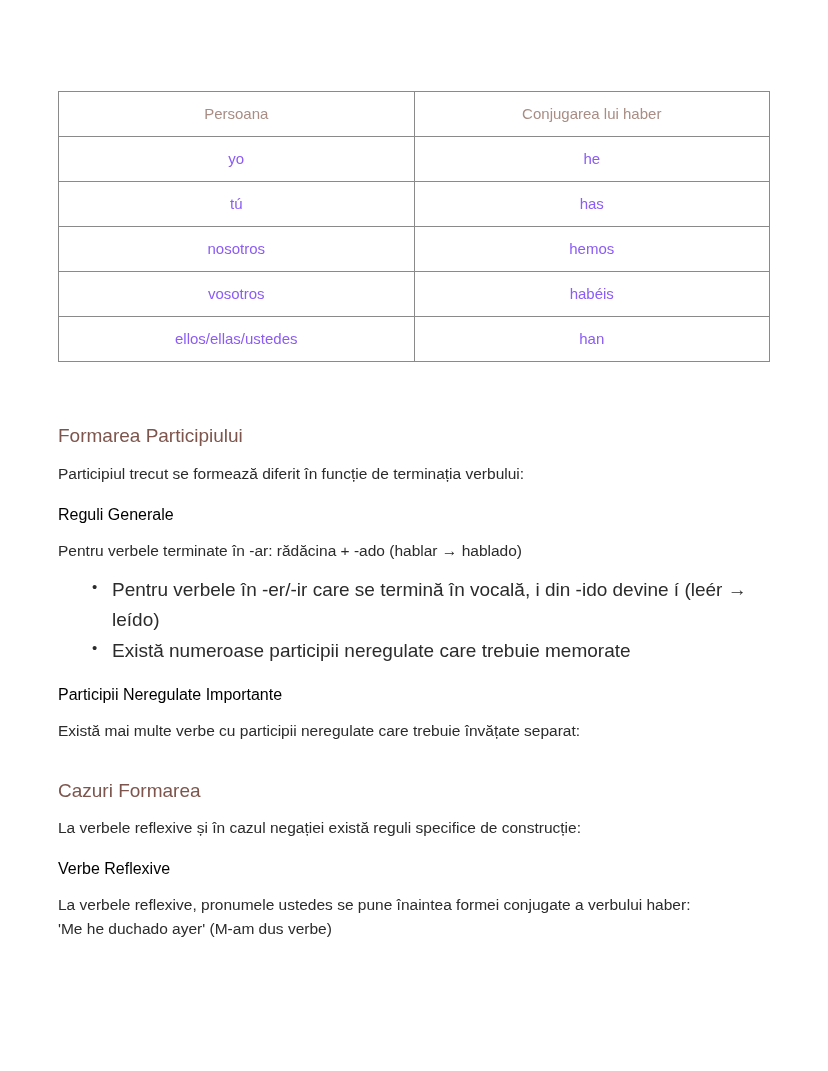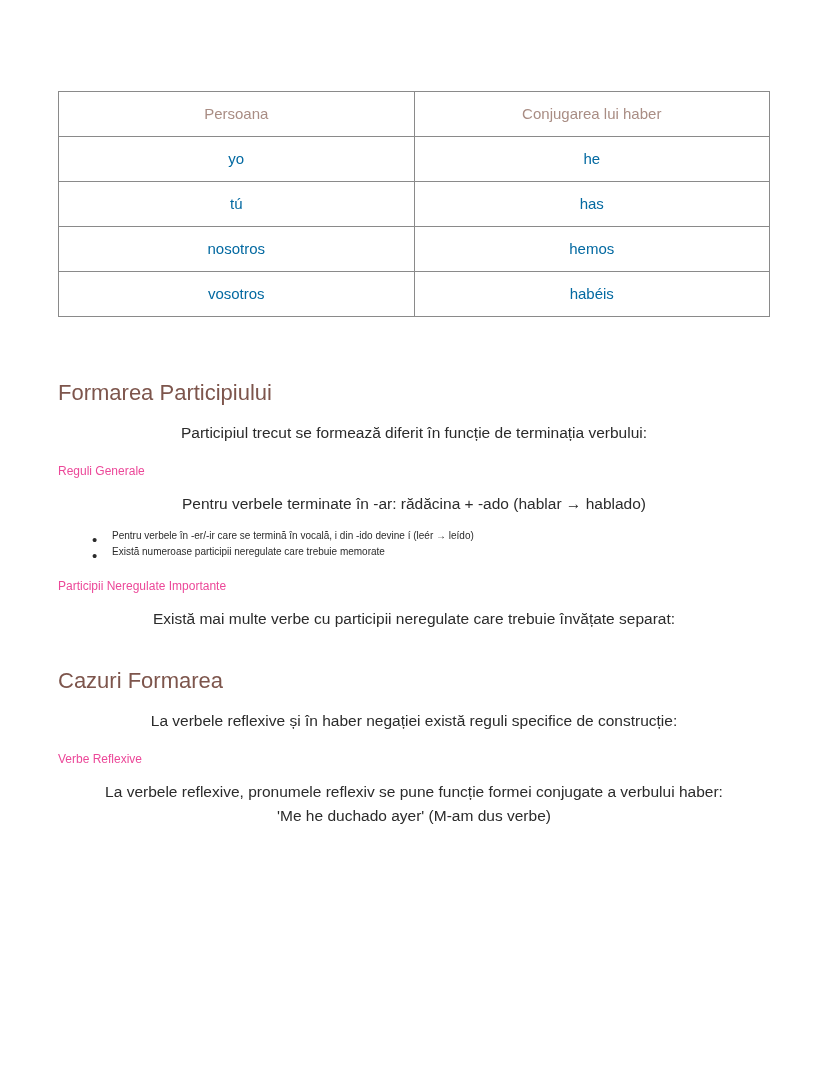--- a/index.html
+++ b/index.html
@@ -49,53 +49,52 @@
     vertical-align: middle;
     font-size: 15px;
     font-weight: normal;
     line-height: 1.3;
   }
   table.conj-table th {
     color: #a98d84;
     font-size: 15px;
   }
   table.conj-table td {
-    color: #0369a1;
+    color: #8b5cf6;
   }
 
   
   h2.sec-title {
     color: #7d554c;
-    font-size: 22px;
+    font-size: 19px;
     font-weight: normal;
     line-height: 1.3;
     margin: 0;
   }
   h3.sub-title {
-    color: #ec4899;
-    font-size: 12px;
+    color: #000000;
+    font-size: 16px;
     font-weight: normal;
     line-height: 1.3;
     margin: 0;
   }
   p.para {
     font-size: 15.5px;
     color: #2b2b2b;
     line-height: 1.55;
     margin: 0;
-    text-align: center;
   }
   ul.bullets {
     margin: 0;
     padding: 0 0 0 34px;
     list-style: none;
   }
   ul.bullets li {
     position: relative;
-    font-size: 10px;
+    font-size: 19px;
     color: #2b2b2b;
     line-height: 1.62;
     padding-left: 20px;
   }
   ul.bullets li::before {
     content: "\2022";
     position: absolute;
     left: 0;
     top: 0;
     color: #2b2b2b;
@@ -140,20 +139,24 @@
           <td>has</td>
         </tr>
         <tr>
           <td>nosotros</td>
           <td>hemos</td>
         </tr>
         <tr>
           <td>vosotros</td>
           <td>habéis</td>
         </tr>
+        <tr>
+          <td>ellos/ellas/ustedes</td>
+          <td>han</td>
+        </tr>
       </tbody>
     </table>
 
     <div class="gap-table-h2"></div>
 
     <h2 class="sec-title">Formarea Participiului</h2>
 
     <div class="gap-h2-p"></div>
 
     <p class="para">Participiul trecut se formează diferit în funcție de terminația verbului:</p>
@@ -180,25 +183,25 @@
     <div class="gap-h3-p"></div>
 
     <p class="para">Există mai multe verbe cu participii neregulate care trebuie învățate separat:</p>
 
     <div class="gap-p-h2"></div>
 
     <h2 class="sec-title">Cazuri Formarea</h2>
 
     <div class="gap-h2b-p"></div>
 
-    <p class="para">La verbele reflexive și în haber negației există reguli specifice de construcție:</p>
+    <p class="para">La verbele reflexive și în cazul negației există reguli specifice de construcție:</p>
 
     <div class="gap-p-h3"></div>
 
     <h3 class="sub-title">Verbe Reflexive</h3>
 
     <div class="gap-h3-p"></div>
 
-    <p class="para">La verbele reflexive, pronumele reflexiv se pune funcție formei conjugate a verbului haber:</p>
+    <p class="para">La verbele reflexive, pronumele ustedes se pune înaintea formei conjugate a verbului haber:</p>
     <p class="para">'Me he duchado ayer' (M-am dus verbe)</p>
 
   </div>
 </div>
 
 </body></html>

